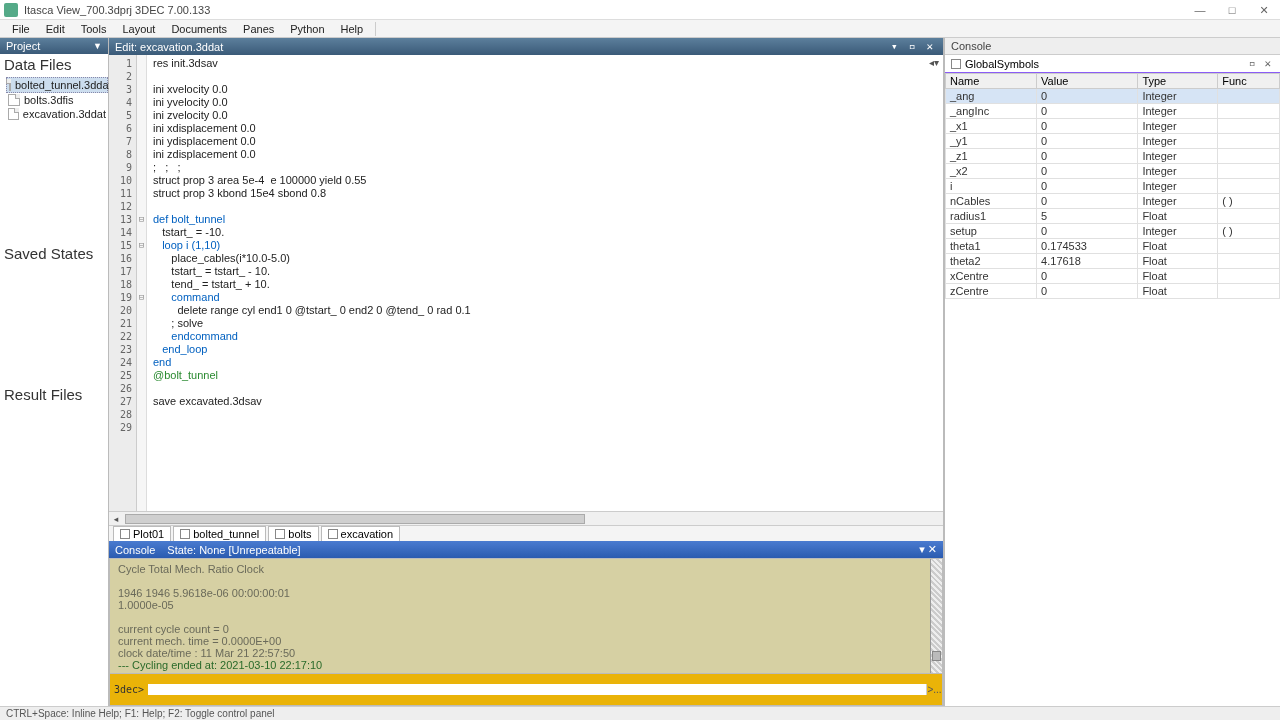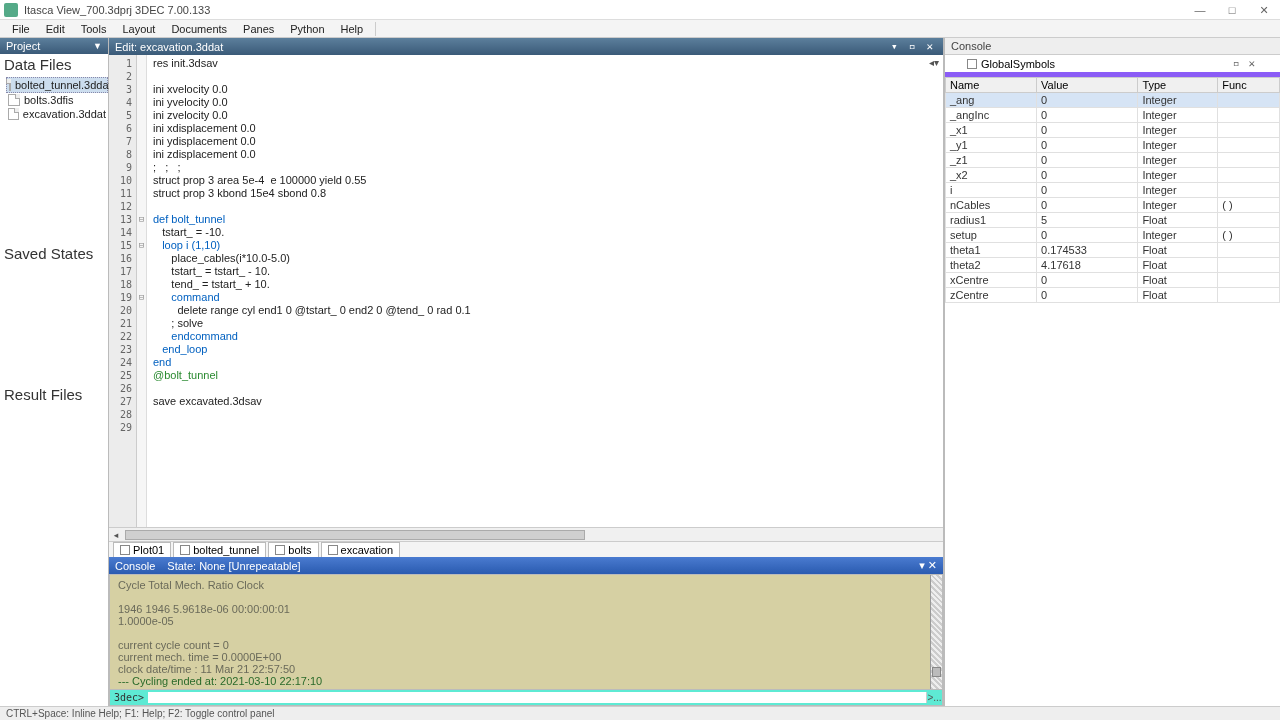--- a/index.html
+++ b/index.html
@@ -49,28 +49,28 @@
 
 .console-panel { display:flex; flex-direction:column; }
 .console-head { background:linear-gradient(#4a7bd0,#2a5bb0); color:#fff; padding:2px 6px; display:flex; justify-content:space-between; align-items:center; }
 .console-head .left { display:flex; gap:12px; }
 .console-body { background:#d6d0a3; font-family:Consolas,monospace; font-size:10px; line-height:12px; padding:4px 8px; height:116px; overflow:hidden; border:1px solid #bbb; position:relative; }
 .console-body .vscroll { position:absolute; right:0; top:0; bottom:0; width:12px; background:repeating-linear-gradient(45deg,#ccc,#ccc 2px,#eee 2px,#eee 4px); border-left:1px solid #999; }
 .console-body .vscroll .thumb { position:absolute; left:1px; right:1px; bottom:12px; height:10px; background:#bbb; border:1px solid #888; }
 .console-body .gray { color:#6a6a5a; }
 .console-body .red { color:#c03020; }
 .console-body .green { color:#2a6a2a; }
-.console-input { display:flex; align-items:center; background:#5eead4; border:1px solid #bbb; border-top:none; height:16px; }
+.console-input { display:flex; align-items:center; background:#eab308; border:1px solid #bbb; border-top:none; height:32px; }
 .console-input .prompt { padding:0 4px; color:#333; font-family:Consolas,monospace; font-size:10px; }
 .console-input input { flex:1; border:none; outline:none; font-family:Consolas,monospace; font-size:10px; padding:0 2px; }
 .console-input .go { width:16px; text-align:center; color:#555; font-size:10px; border-left:1px solid #ccc; }
 
 .right-panel { width:336px; background:#f8f8f8; display:flex; flex-direction:column; border-left:1px solid #bbb; }
 .right-sub { background:#eee; padding:2px 6px; border-bottom:1px solid #ccc; color:#444; }
-.right-tabhdr { background:#fff; padding:2px 22px; border-bottom:5px solid #8b5cf6; display:flex; justify-content:space-between; align-items:center; }
+.right-tabhdr { background:#fff; padding:2px 6px; border-bottom:1px solid #8b5cf6; display:flex; justify-content:space-between; align-items:center; }
 .right-tabhdr .tabicon { display:flex; align-items:center; gap:4px; }
 .right-tabhdr .tabicon .ic { width:10px; height:10px; background:#fff; border:1px solid #888; }
 .right-tabhdr .ctrls span { padding:0 3px; color:#666; font-family:monospace; }
 
 .symtable { flex:1; background:#fff; overflow:auto; font-size:10px; }
 .symtable table { width:100%; border-collapse:collapse; }
 .symtable th { text-align:left; background:#f0f0f0; border:1px solid #ccc; padding:1px 4px; font-weight:normal; }
 .symtable td { border:1px solid #e0e0e0; padding:1px 4px; color:#333; }
 .symtable tr.sel td { background:#d6e4f5; }
 

